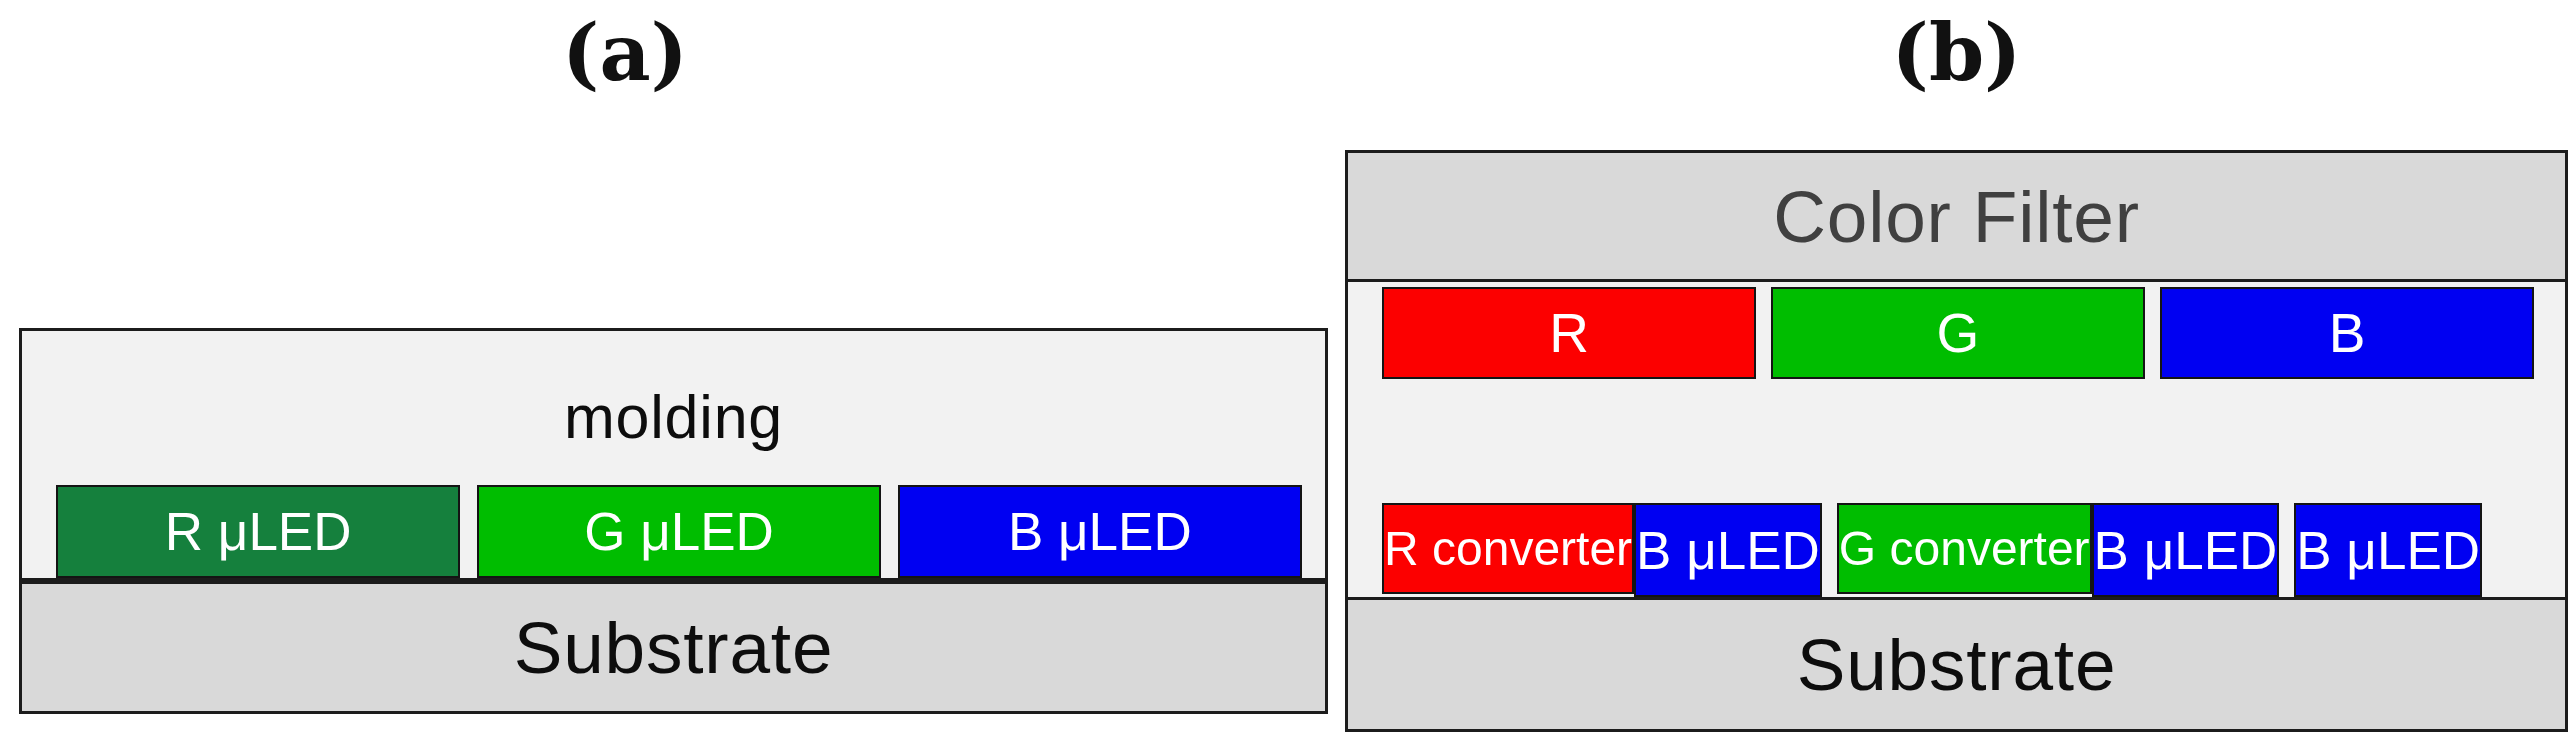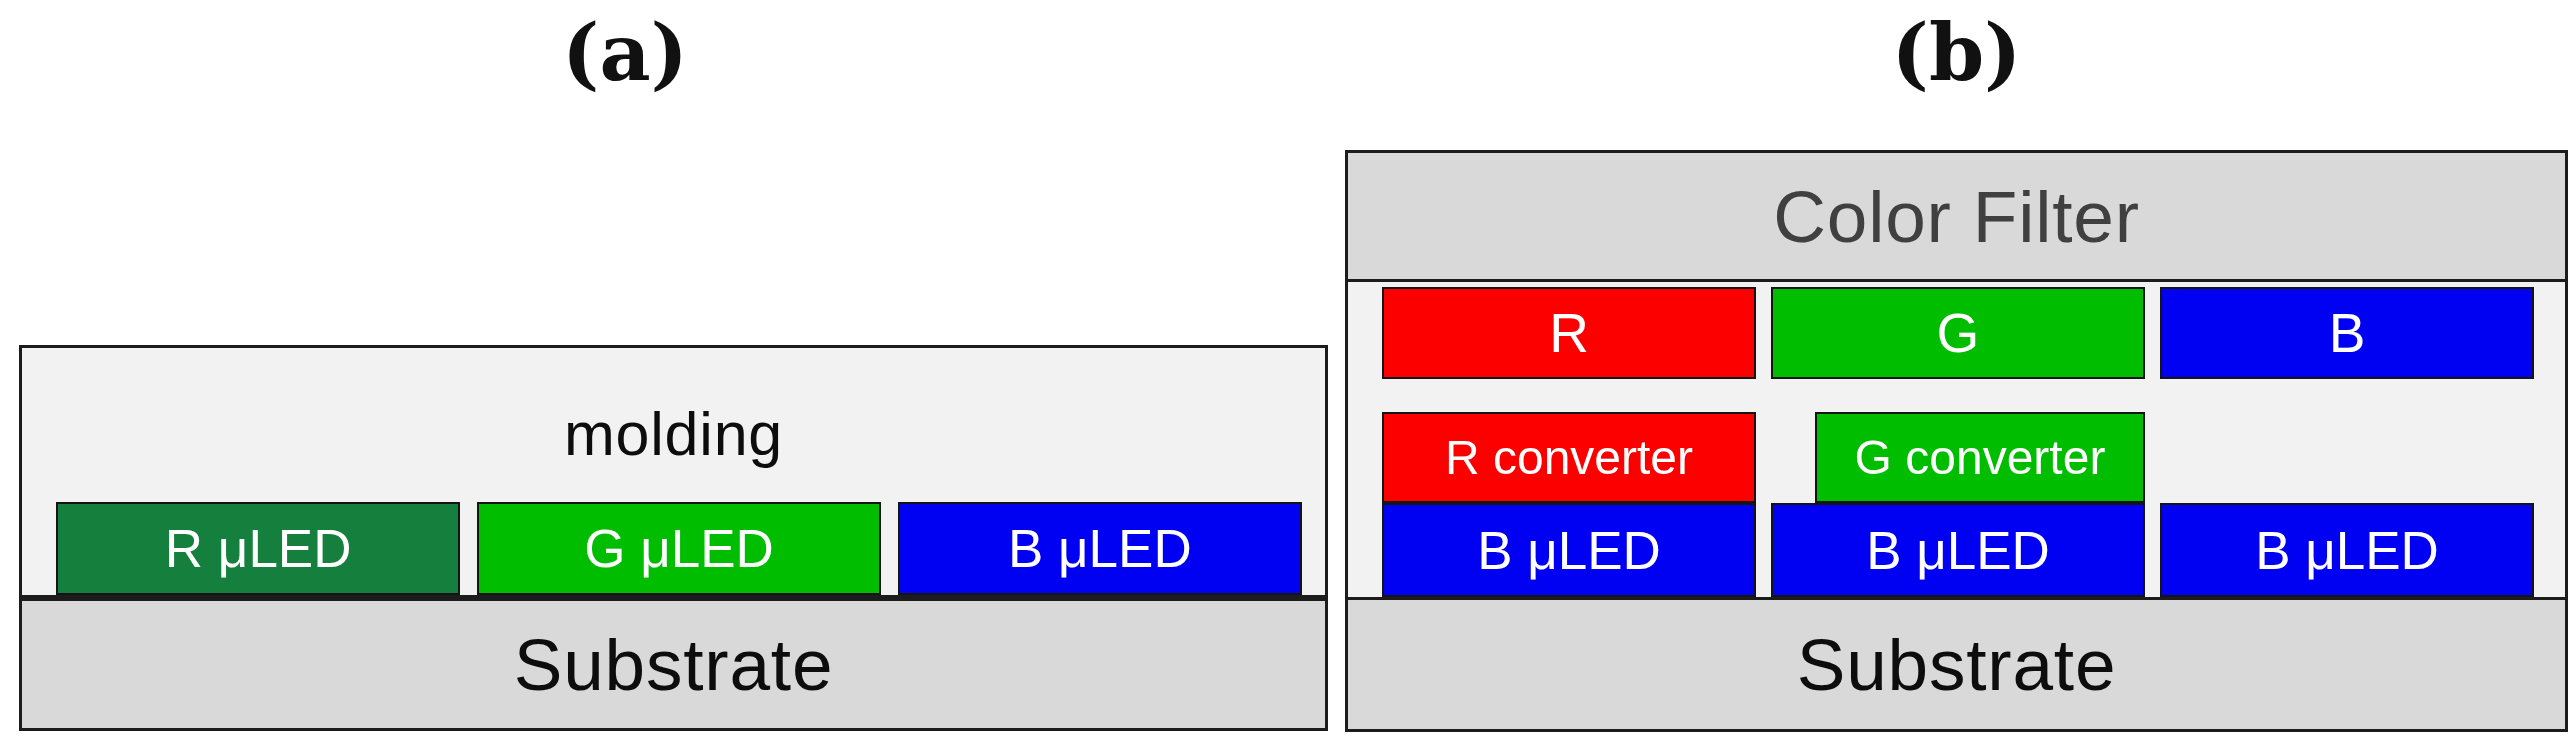--- a/index.html
+++ b/index.html
@@ -20,21 +20,21 @@
     font-family: "DejaVu Serif", serif;
     font-weight: 600;
     font-size: 79px;
     line-height: 1.1;
     color: #111111;
   }
   .caption-a { left: 19px;  width: 1212px; }
   .caption-b { left: 1345px; width: 1223px; }
 
   
-  .panel-a { position: absolute; left: 19px; top: 345px; width: 1309px; height: 386px; }
+  .panel-a { position: absolute; left: 19px; top: 328px; width: 1309px; height: 386px; }
   .molding-box {
     position: absolute; left: 0; top: 0; width: 100%; height: 253px;
     box-sizing: border-box; border: 3.3px solid #1c1c1c; background: #f2f2f2;
   }
   .molding-text {
     position: absolute; left: 0; right: 0; top: 51px;
     text-align: center; font-size: 61px; color: #0d0d0d; letter-spacing: 0.8px;
   }
   .led-row-a {
     position: absolute; left: 34px; right: 23px; bottom: 0; height: 93px;
@@ -69,21 +69,21 @@
   .middle-zone { position: relative; flex: 1 1 auto; }
   .filter-row {
     position: absolute; top: 5px; left: 34px; right: 31px; height: 92px;
     display: flex; gap: 15px;
   }
   .filter-row .chip { flex: 1 1 0; font-size: 55px; }
   .stack-row {
     position: absolute; bottom: 0; left: 34px; right: 31px;
     display: flex; gap: 15px; align-items: flex-end;
   }
-  .stack-col { flex: 1 1 0; display: flex; flex-direction: column; }
+  .stack-col { flex: 1 1 0; display: flex; flex-direction: row; }
   .converter-chip { height: 91px; font-size: 48px; }
   .bled-chip { height: 94px; font-size: 53px; }
   .substrate-b {
     position: static; height: 132px; flex: 0 0 auto;
     box-sizing: border-box; border: none; border-top: 3.3px solid #1c1c1c;
     background: #d9d9d9;
     display: flex; align-items: center; justify-content: center;
     font-size: 73px; color: #0d0d0d; letter-spacing: 0.8px;
   }
 </style>
@@ -116,21 +116,21 @@
         <div class="chip" style="background-color: rgb(0, 189, 0);">G</div>
         <div class="chip" style="background-color: rgb(0, 0, 242);">B</div>
       </div>
 
       <div class="stack-row">
         <div class="stack-col">
           <div class="chip converter-chip" style="background-color: rgb(252, 0, 0);">R converter</div>
           <div class="chip bled-chip" style="background-color: rgb(0, 0, 242);">B μLED</div>
         </div>
         <div class="stack-col">
-          <div class="chip converter-chip" style="background-color: rgb(0, 189, 0); margin-left: 44px;">G converter</div>
+          <div class="chip converter-chip" style="background-color: rgb(0, 189, 0);">G converter</div>
           <div class="chip bled-chip" style="background-color: rgb(0, 0, 242);">B μLED</div>
         </div>
         <div class="stack-col">
           <div class="chip bled-chip" style="background-color: rgb(0, 0, 242);">B μLED</div>
         </div>
       </div>
     </div>
 
     <div class="substrate-b">Substrate</div>
   </section>

